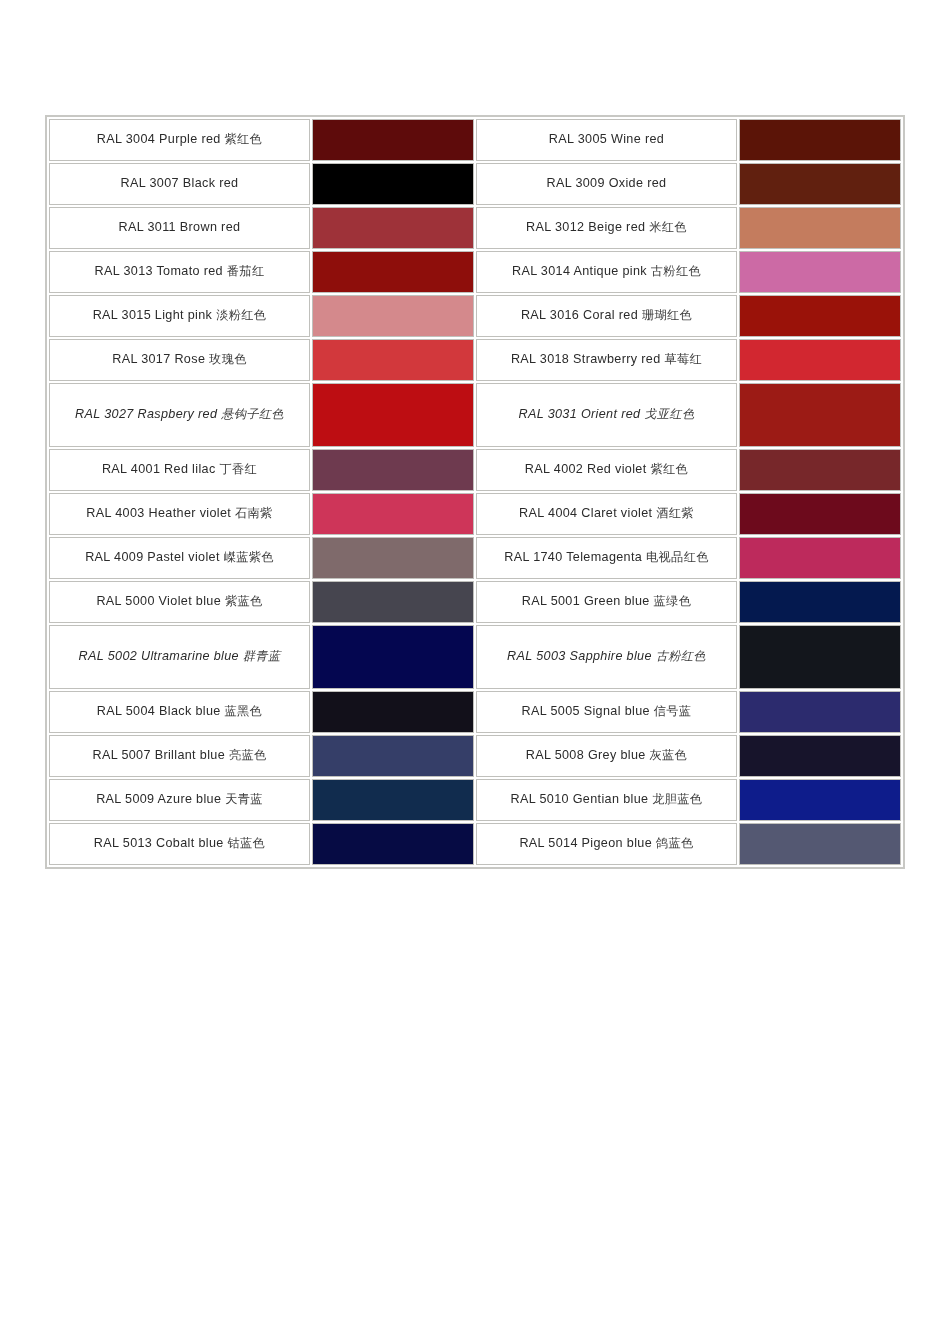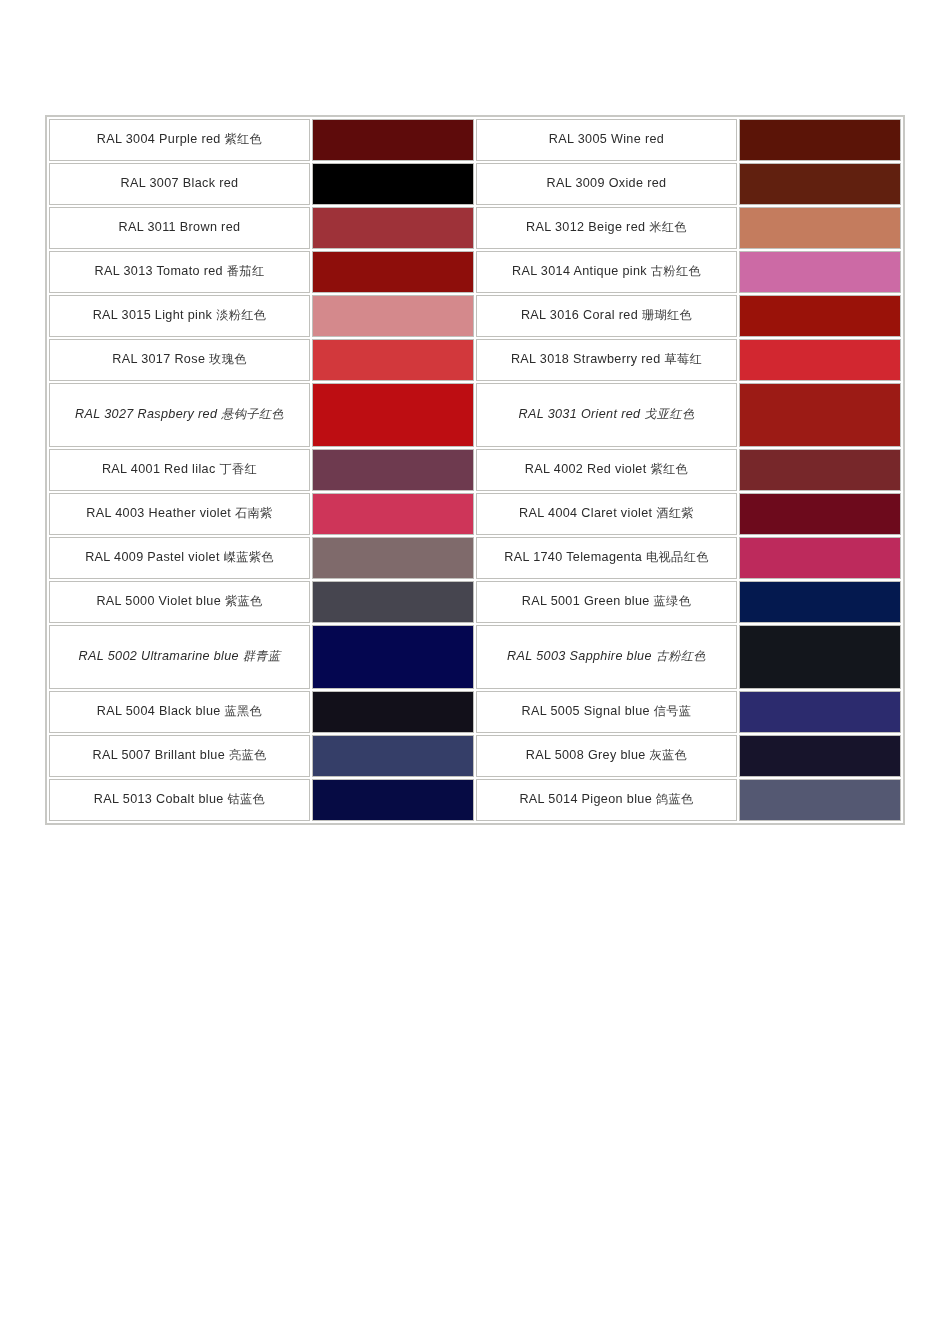--- a/index.html
+++ b/index.html
@@ -216,20 +216,30 @@
             <td class="name-cell"><span class="en">RAL 5007 Brillant blue</span> <span class="cn">亮蓝色</span></td>
             <td class="swatch-cell">
               <span class="swatch" style="background: rgb(53, 62, 104);"></span>
             </td>
             <td class="name-cell"><span class="en">RAL 5008 Grey blue</span> <span class="cn">灰蓝色</span></td>
             <td class="swatch-cell">
               <span class="swatch" style="background: rgb(23, 20, 43);"></span>
             </td>
           </tr>
           <tr>
+            <td class="name-cell"><span class="en">RAL 5009 Azure blue</span> <span class="cn">天青蓝</span></td>
+            <td class="swatch-cell">
+              <span class="swatch" style="background: rgb(17, 44, 78);"></span>
+            </td>
+            <td class="name-cell"><span class="en">RAL 5010 Gentian blue</span> <span class="cn">龙胆蓝色</span></td>
+            <td class="swatch-cell">
+              <span class="swatch" style="background: rgb(14, 28, 139);"></span>
+            </td>
+          </tr>
+          <tr>
             <td class="name-cell"><span class="en">RAL 5013 Cobalt blue</span> <span class="cn">钴蓝色</span></td>
             <td class="swatch-cell">
               <span class="swatch" style="background: rgb(6, 11, 68);"></span>
             </td>
             <td class="name-cell"><span class="en">RAL 5014 Pigeon blue</span> <span class="cn">鸽蓝色</span></td>
             <td class="swatch-cell">
               <span class="swatch" style="background: rgb(84, 88, 114);"></span>
             </td>
           </tr>
         </tbody>

